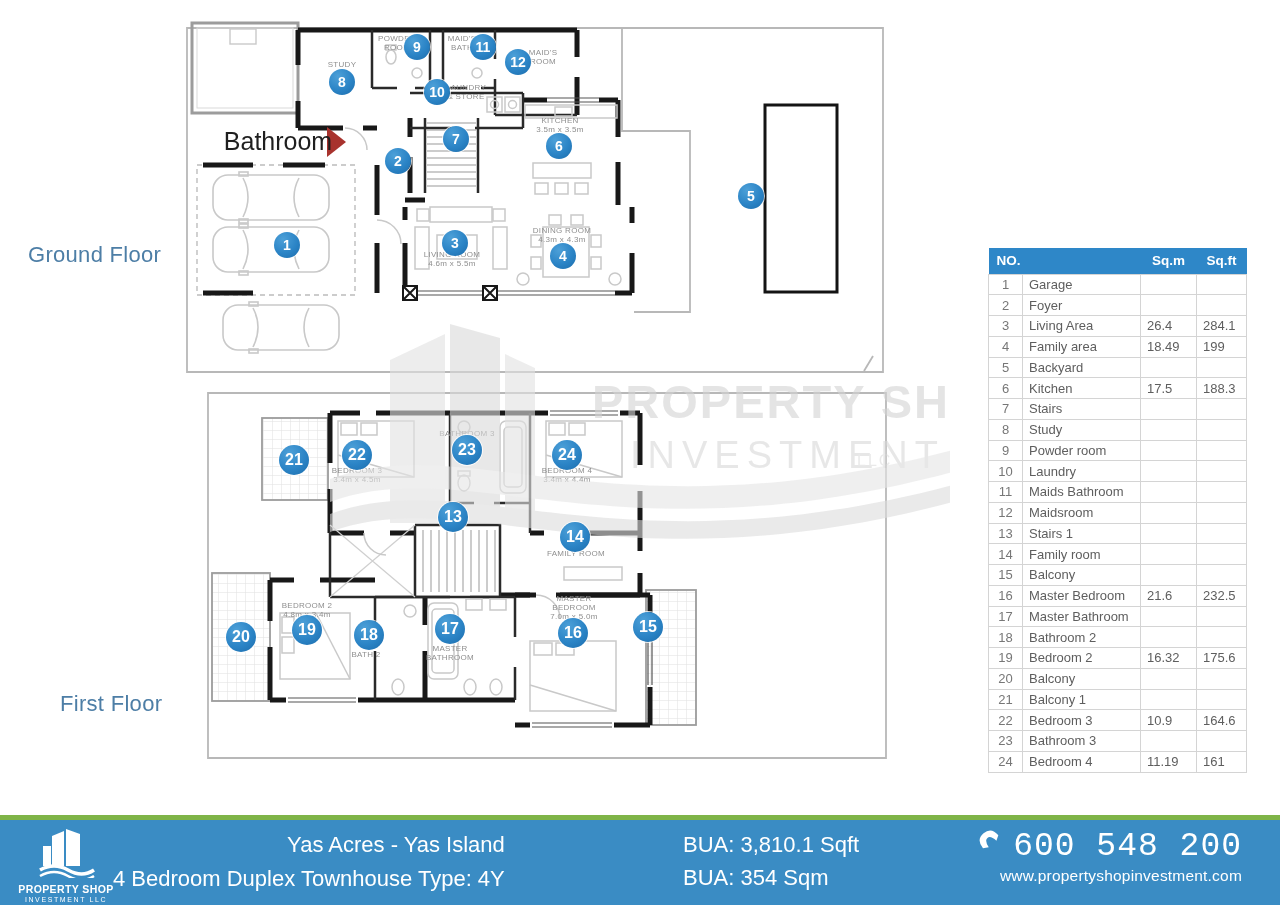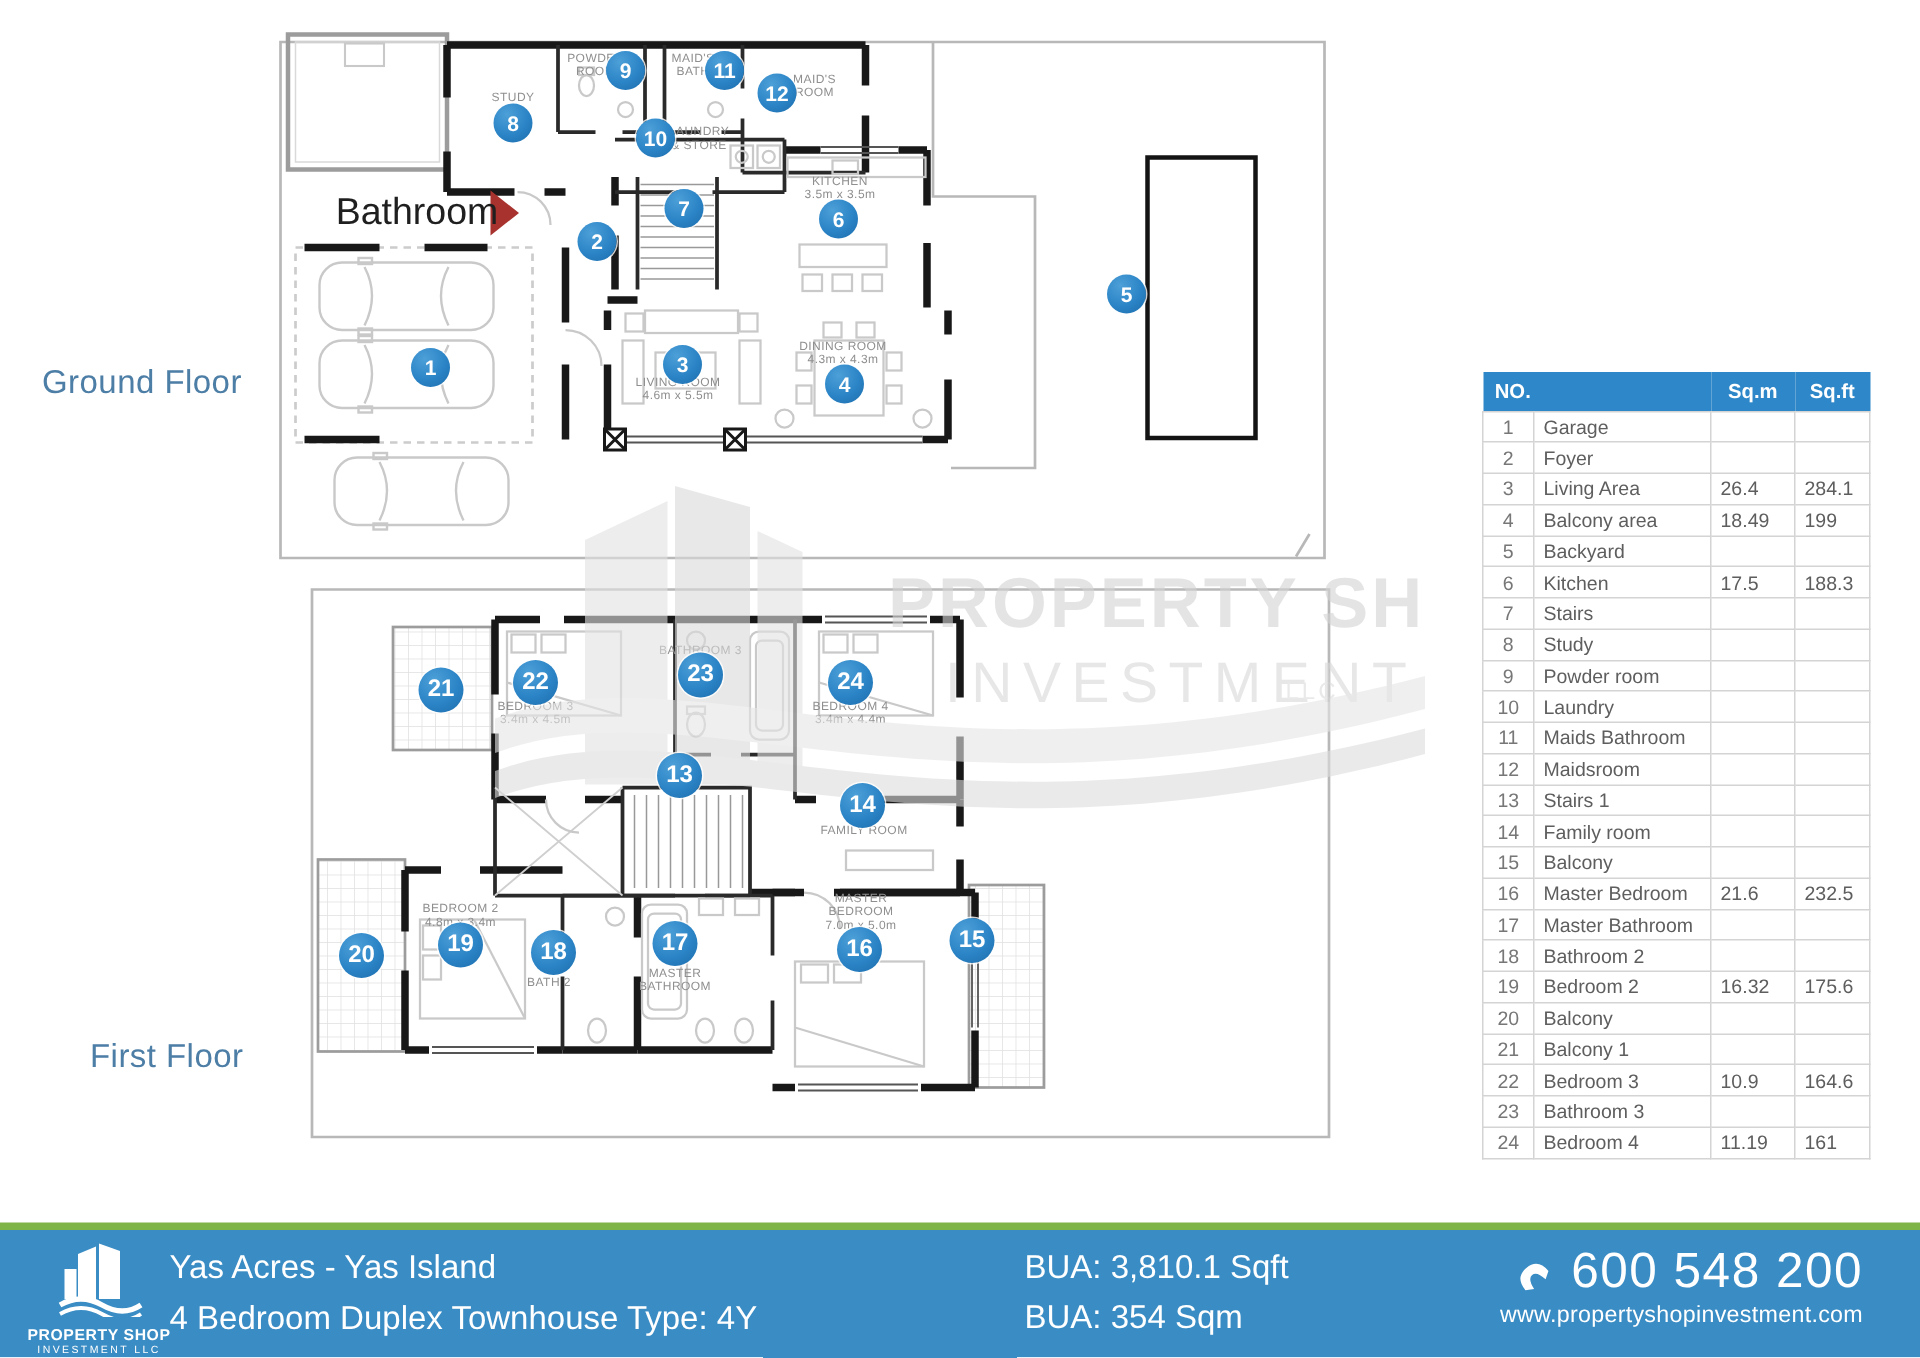--- a/index.html
+++ b/index.html
@@ -43,27 +43,27 @@
   #area-table tbody td { border:1px solid #d4d4d4; background:#fff; color:#5e5e5e;
     font-size:13px; height:20.75px; padding:0 0 0 6px; overflow:hidden; white-space:nowrap; }
   #area-table tbody td.c-no { text-align:center; padding:0; color:#777; }
 
   
   #footer-green { position:absolute; left:0; top:815px; width:1280px; height:5px; background:#7fb448; z-index:6; }
   #footer { position:absolute; left:0; top:820px; width:1280px; height:85px; background:#3a8cc4; z-index:6; color:#fff; }
   #footer-logo { position:absolute; left:18px; top:6px; width:96px; text-align:center; }
   #footer-logo .logo-title { font-size:10.5px; font-weight:bold; letter-spacing:.4px; margin-top:1px; }
   #footer-logo .logo-sub { font-size:7px; letter-spacing:1.6px; margin-top:1px; }
-  #footer-project { position:absolute; left:113px; top:12px; }
+  #footer-project { position:absolute; left:113px; top:12px;text-align:right; }
   #footer-project .line1 { font-size:22px; margin-bottom:8px; }
   #footer-project .line2 { font-size:22px; }
   #footer-bua { position:absolute; left:683px; top:12px; }
   #footer-bua div { font-size:22px; margin-bottom:7px; }
   #footer-contact { position:absolute; right:38px; top:8px; text-align:right; }
-  #phone-row { display:flex; align-items:flex-end; justify-content:flex-end; gap:10px; }
+  #phone-row { display:flex; align-items:flex-start; justify-content:flex-end; gap:10px;font-family:Liberation Mono, monospace; }
   #phone-number { font-size:33px; letter-spacing:1px; }
   #footer-website { font-size:15.5px; margin-top:2px; letter-spacing:.2px; }
 </style>
 </head>
 <body>
 
 <div id="canvas">
 
   <div id="ground-floor-label" class="floor-label">Ground Floor</div>
   <div id="first-floor-label" class="floor-label">First Floor</div>
@@ -408,21 +408,21 @@
             <td></td>
           </tr>
           <tr>
             <td class="c-no">3</td>
             <td>Living Area</td>
             <td>26.4</td>
             <td>284.1</td>
           </tr>
           <tr>
             <td class="c-no">4</td>
-            <td>Balcony area</td>
+            <td>Family area</td>
             <td>18.49</td>
             <td>199</td>
           </tr>
           <tr>
             <td class="c-no">5</td>
             <td>Backyard</td>
             <td></td>
             <td></td>
           </tr>
           <tr>

